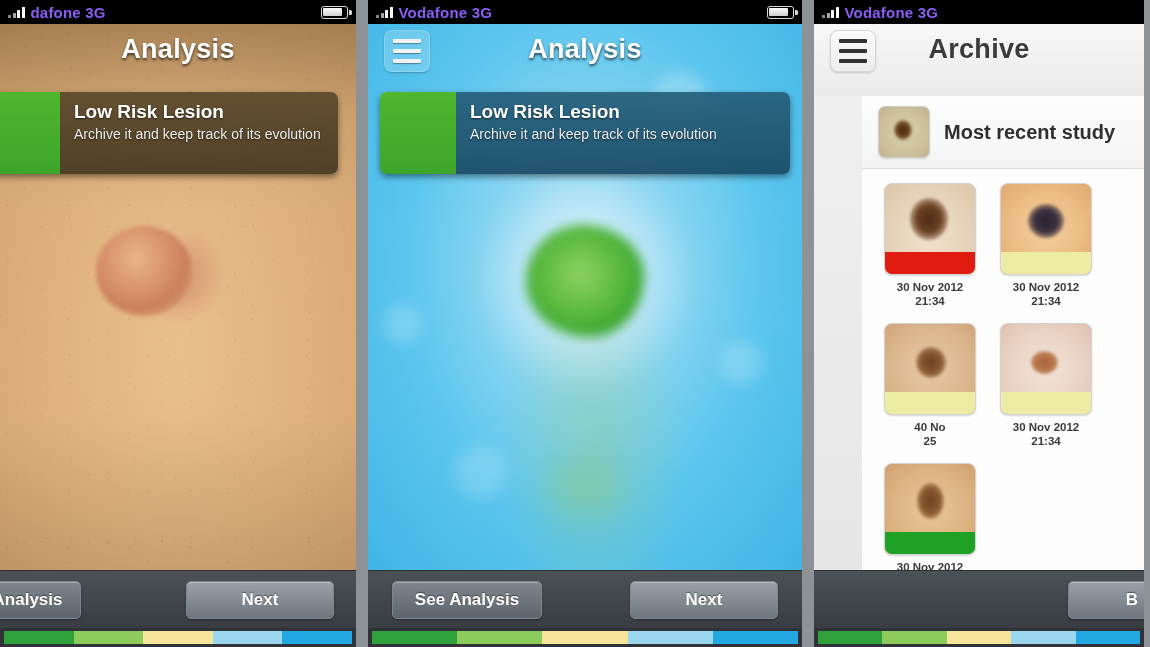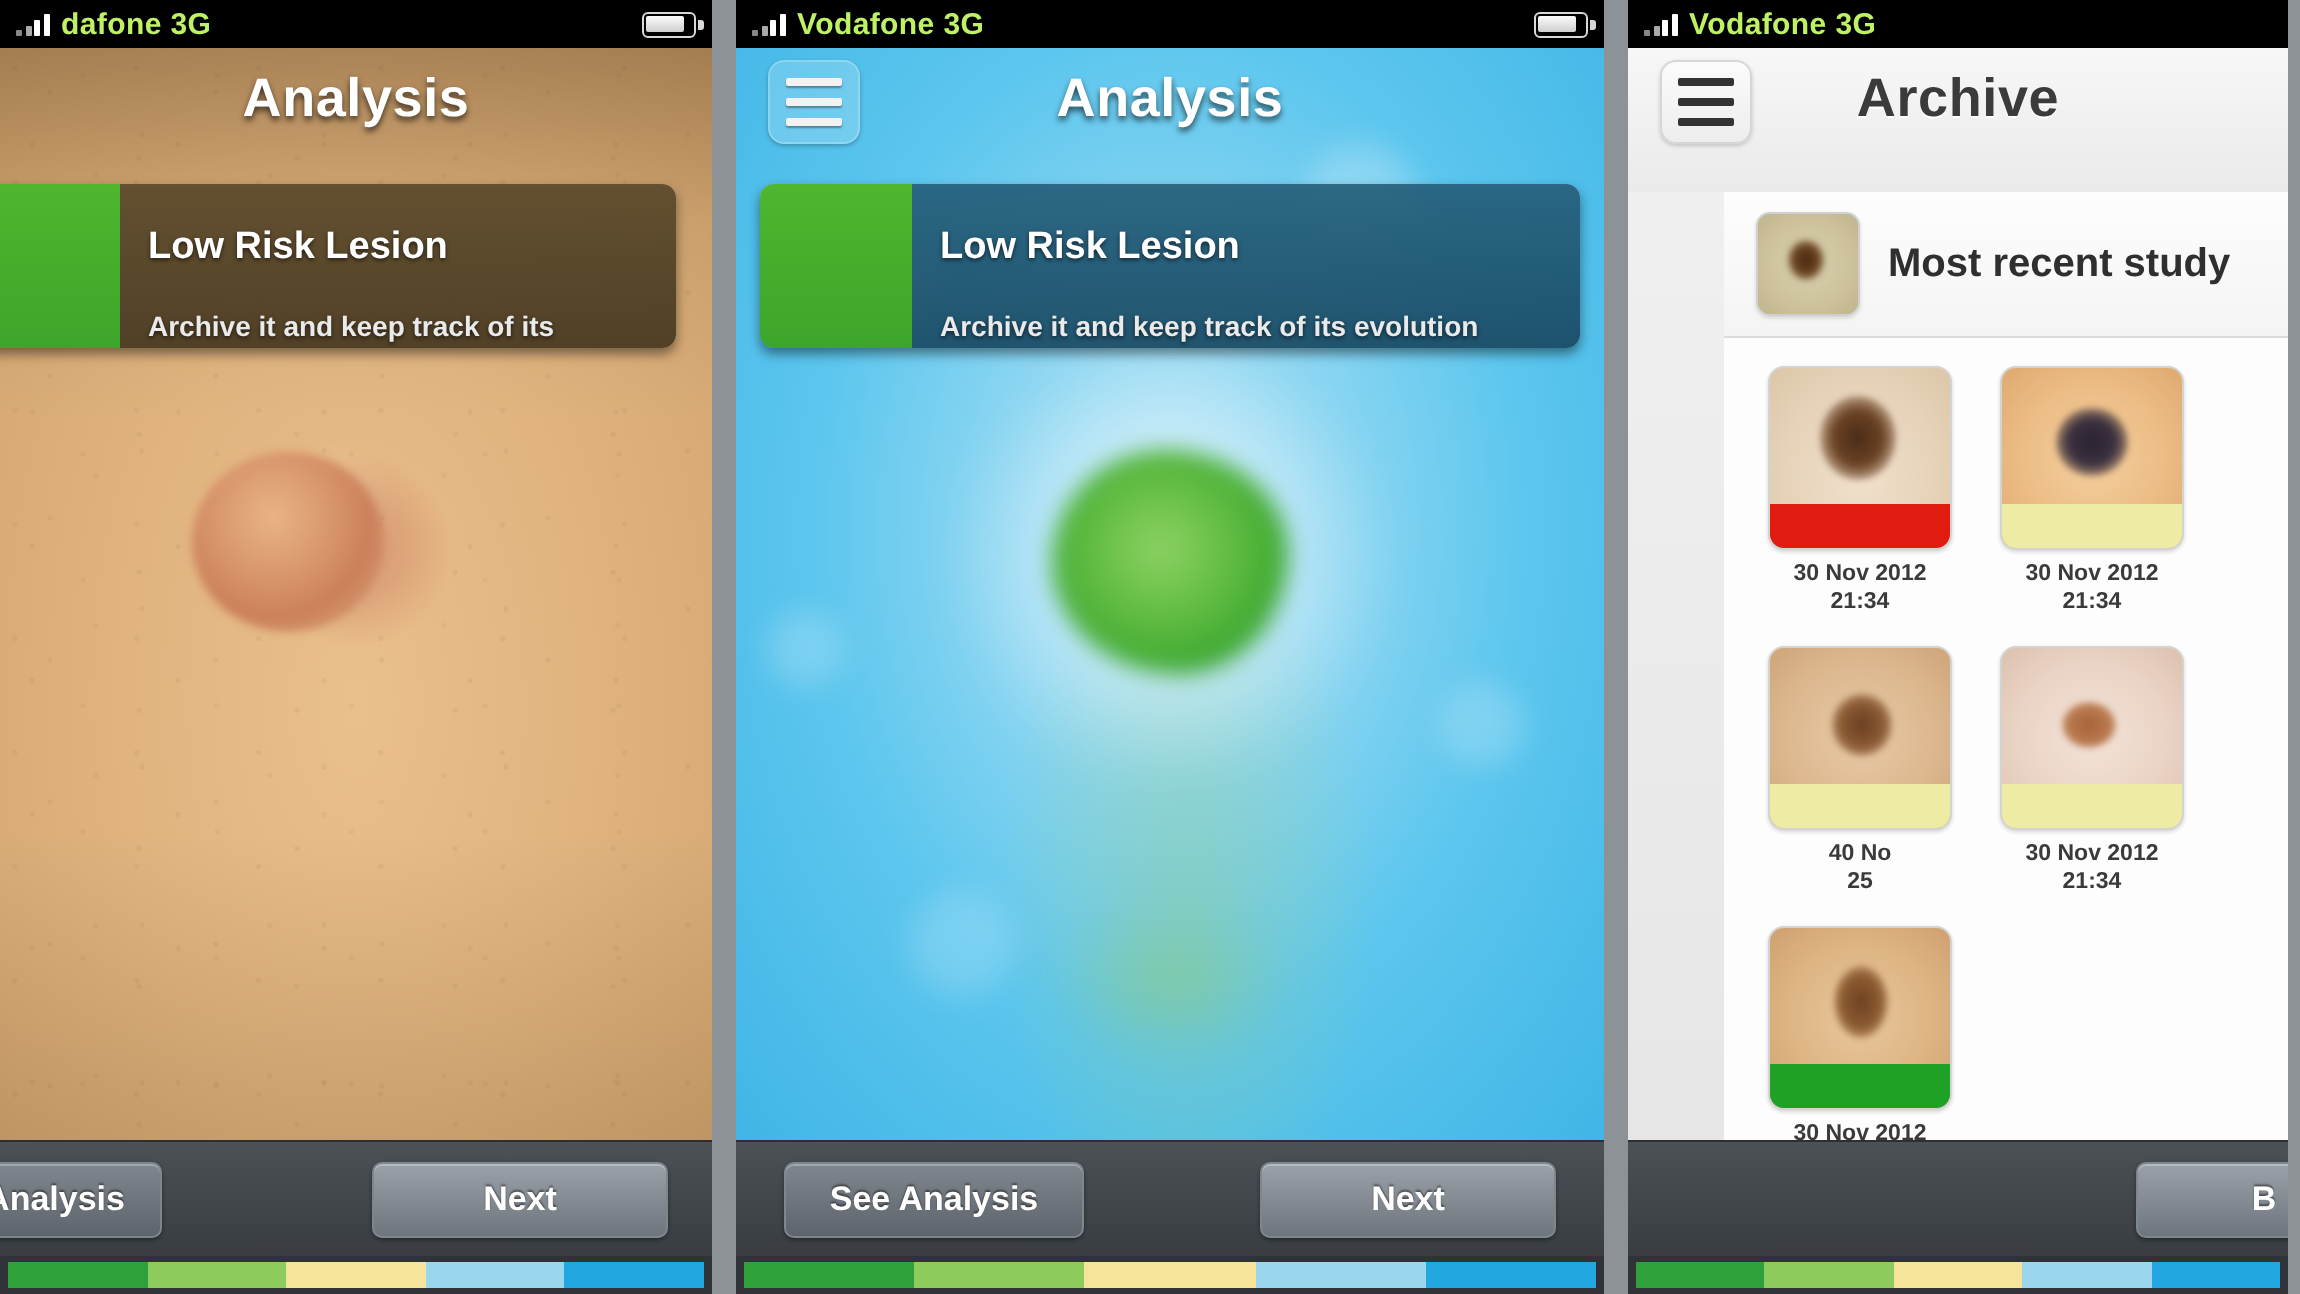--- a/index.html
+++ b/index.html
@@ -11,21 +11,21 @@
   
   .panel { position:relative; height:647px; overflow:hidden; flex:0 0 auto;
            border-left:6px solid #8d9297; border-right:6px solid #8d9297; }
   .panel.p1 { width:368px; margin-left:-6px; }
   .panel.p2 { width:446px; }
   .panel.p3 { width:342px; margin-right:-6px; }
 
   .screen { position:absolute; inset:0; overflow:hidden; background:#000; }
 
   
-  .statusbar { position:relative; height:24px; background:#000; color:#bef264;
+  .statusbar { position:relative; height:24px; background:#000; color:#8b5cf6;
                display:flex; align-items:center; padding:0 8px; font-size:14px;
                font-weight:bold; letter-spacing:.2px; z-index:20; }
   .sb-left { display:flex; align-items:center; gap:6px; }
   .bars { display:flex; align-items:flex-end; gap:1.5px; height:11px; }
   .bars i { display:block; width:3px; background:#fff; border-radius:.5px; }
   .bars i:nth-child(1){ height:3px; background:#888; }
   .bars i:nth-child(2){ height:5px; background:#aaa; }
   .bars i:nth-child(3){ height:8px; }
   .bars i:nth-child(4){ height:11px; }
   .carrier { font-size:15px; font-weight:bold; }
@@ -103,25 +103,25 @@
   .hamb.light { background:linear-gradient(#fbfbfb,#ededed); border:1px solid #d6d6d6;
                 box-shadow:0 1px 2px rgba(0,0,0,.18); }
   .hamb.light i { background:#333; box-shadow:none; }
 
   
   .callout { position:absolute; left:12px; right:12px; top:92px; height:82px;
              display:flex; border-radius:7px; overflow:hidden; z-index:10;
              box-shadow:0 3px 6px rgba(0,0,0,.45), inset 0 1px 0 rgba(255,255,255,.3); }
   .callout.shifted { left:-16px; right:18px; }
   .callout .swatch { flex:0 0 76px; background:linear-gradient(#62c943,#3da52a); }
-  .callout .body { flex:1; padding:21px 12px 0 14px;
+  .callout .body { flex:1; padding:9px 12px 0 14px;
                    background:linear-gradient(rgba(92,74,44,.93), rgba(70,56,32,.93)); }
   .callout.blue .body { background:linear-gradient(rgba(38,96,124,.93), rgba(25,74,100,.93)); }
   .callout .ct { font-size:19px; font-weight:bold; color:#fff; text-shadow:0 1px 2px rgba(0,0,0,.6); }
-  .callout .cs { margin-top:20px; font-size:14px; font-weight:bold; color:#eaeaea; line-height:1.28;
+  .callout .cs { margin-top:3px; font-size:14px; font-weight:normal; color:#eaeaea; line-height:1.28;
                  text-shadow:0 1px 2px rgba(0,0,0,.6); }
 
   
   .archbg { position:absolute; top:24px; left:0; right:0; bottom:77px;
             background:linear-gradient(#f1f1f1,#e6e6e6); }
   .arch-nav { position:absolute; top:24px; left:0; right:0; height:72px;
               background:linear-gradient(#f7f7f7,#eaeaea); z-index:6; }
   .arch-scroll { position:absolute; top:96px; left:0; right:0; bottom:77px;
                  background:#fdfdfd; overflow:hidden;margin-left:48px; }
   .arch-row { display:flex; align-items:center; gap:14px; padding:10px 16px;

